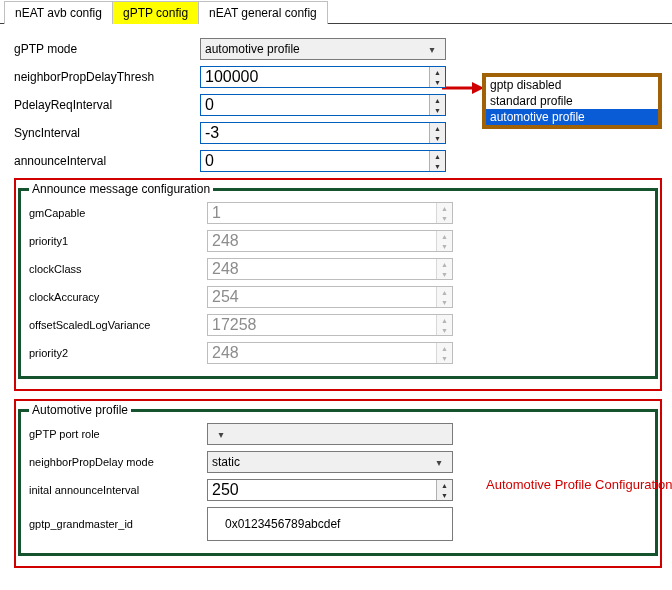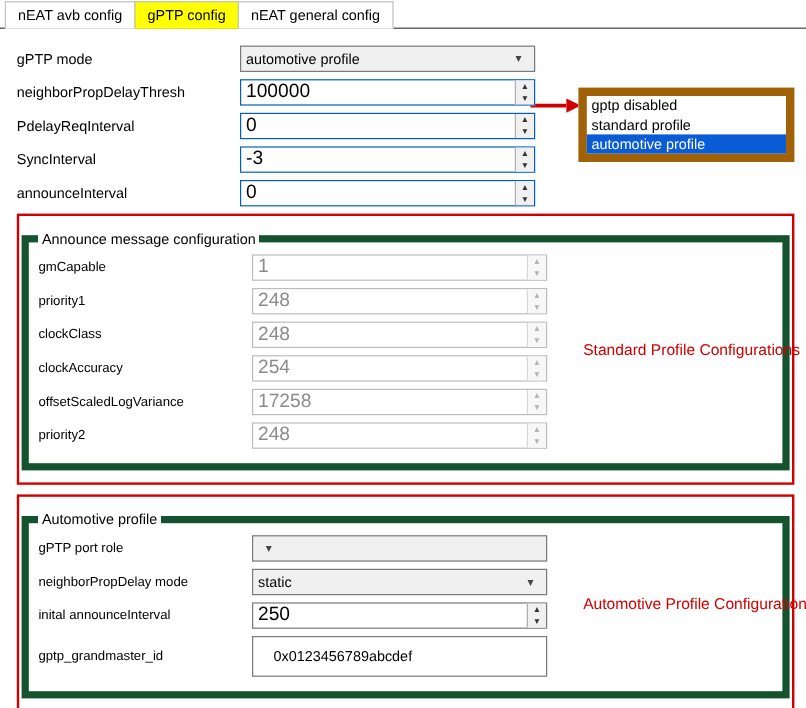--- a/index.html
+++ b/index.html
@@ -110,22 +110,22 @@
   .spinner.disabled .arrow-up, .spinner.disabled .arrow-down { color: #b5b5b5; cursor: default; }
   .textfield {
     width: 100%;
     height: 34px;
     border: 1px solid #7a7a7a;
     padding: 2px 17px;
     font-size: 12px;
     font-family: inherit;
   }
   fieldset.groupbox {
-    border: 6px solid #14532d;
-    margin: 10px 0 8px 0;
+    border: 3px solid #14532d;
+    margin: 0 0 8px 0;
     padding: 6px 6px 6px 8px;
   }
   fieldset.groupbox legend {
     font-size: 12px;
     padding: 0 3px;
   }
   .std-wrap, .auto-wrap {
     position: relative;
     border: 2px solid #d10000;
     padding: 2px;
@@ -148,21 +148,21 @@
     top: 63px;
     width: 30px;
     height: 2px;
   }
   .arrow-callout svg { position:absolute; left:-10px; top:-9px;}
   .popup {
     position: absolute;
     left: 482px;
     top: 49px;
     width: 180px;
-    border: 7px solid #a16207;
+    border: 4px solid #a16207;
     background: #fff;
     z-index: 5;
     font-size: 12px;
   }
   .popup .opt {
     padding: 1px 4px;
     white-space: nowrap;
     cursor: pointer;
   }
   .popup .opt.selected {
@@ -252,21 +252,20 @@
         <input class="val" value="0" style="">
         <div class="arrows">
             <div class="arrow-up">▲</div>
             <div class="arrow-down">▼</div>
           </div>
       </div>
     </div>
   </div>
 
   <div class="std-wrap">
-    <div class="side-annot">Standard Profile Configurations</div>
     <fieldset class="groupbox">
       <legend>Announce message configuration</legend>
 
       <div class="row">
         <div class="inner-label-col">gmCapable</div>
         <div class="inner-control-col">
           <div class="spinner disabled">
             <input class="val" disabled="" value="1" style="">
             <div class="arrows">
                 <div class="arrow-up">▲</div>

